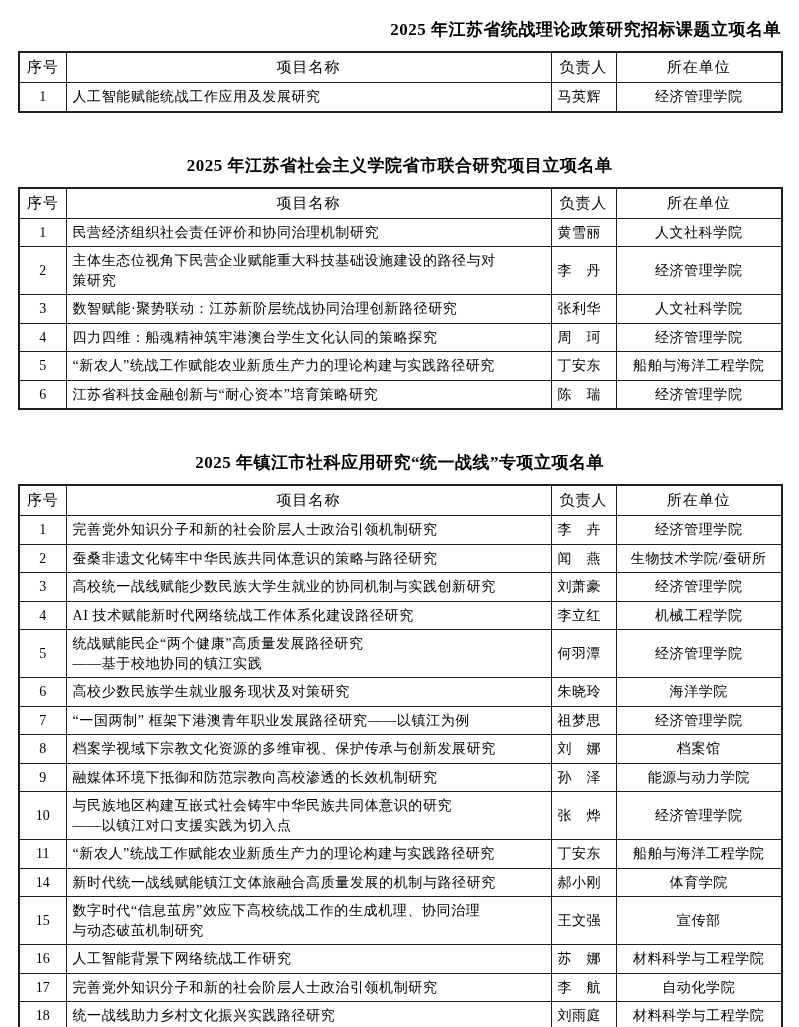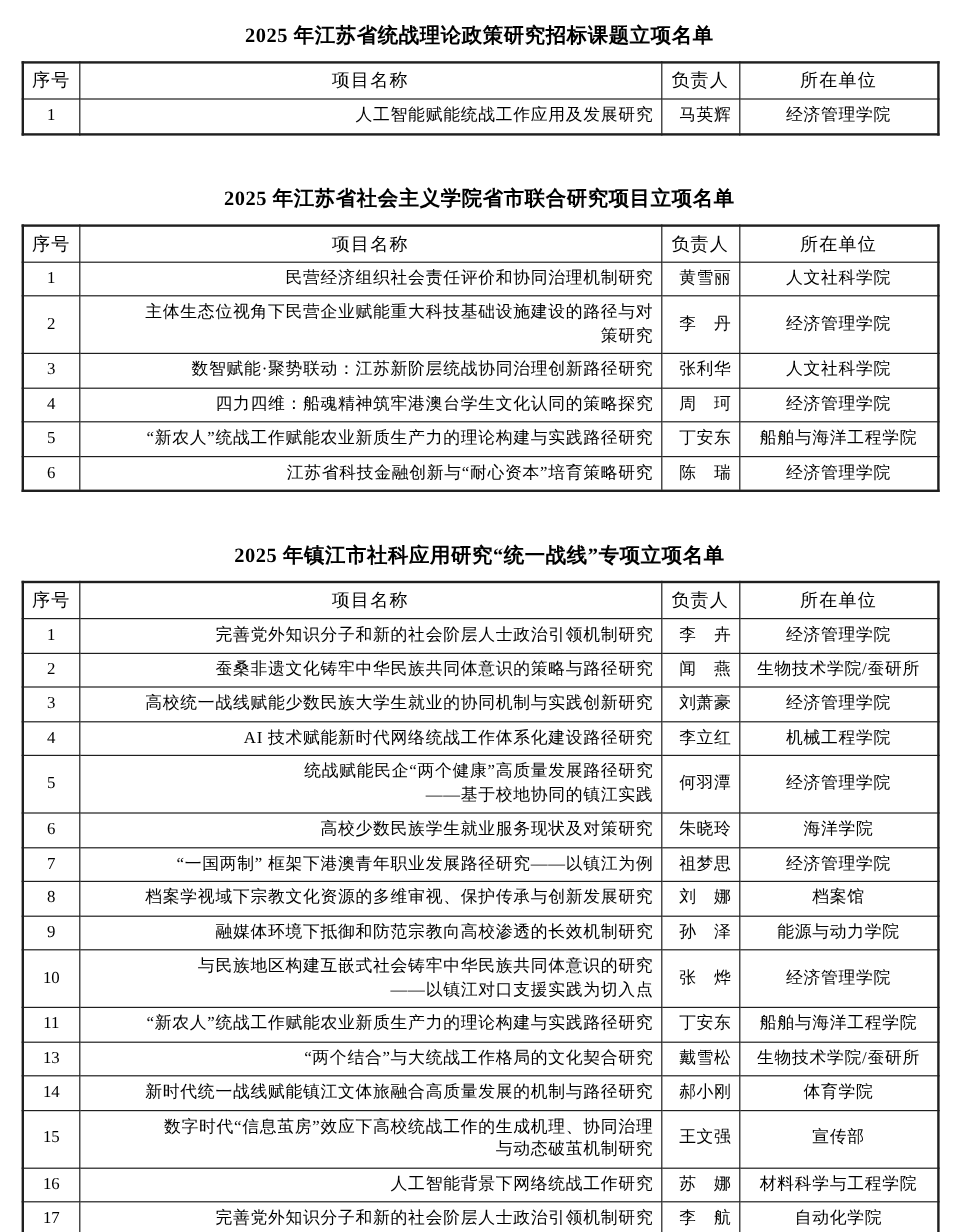--- a/index.html
+++ b/index.html
@@ -17,21 +17,21 @@
   }
   .tbl-section { }
   .tbl-title {
     text-align: center;
     font-size: 17px;
     font-weight: bold;
     letter-spacing: 0.5px;
     margin: 0;
     font-family: "Liberation Serif", serif;
   }
-  .tbl-section.first .tbl-title { margin: 12px 0 10px 0; }
+  .tbl-section.first .tbl-title { margin: 12px 0 10px 0; text-align: right; }
   .tbl-section.later .tbl-title { margin: 41px 0 10px 0; }
   table.roster {
     border-collapse: collapse;
     table-layout: fixed;
     width: 763px;
     border: 2px solid #1f1f1f;
   }
   table.roster th, table.roster td {
     border: 1px solid #1f1f1f;
     vertical-align: middle;
@@ -48,27 +48,27 @@
   table.roster td {
     font-size: 14px;
     line-height: 19.5px;
     padding: 4px 6px;
   }
   td.c-no {
     text-align: center;
     font-size: 14px;
   }
   td.c-project {
-    text-align: right;
+    text-align: left;
     padding-left: 10px;
     white-space: pre-line;
     letter-spacing: 0.6px;
   }
   td.c-leader {
-    text-align: right;
+    text-align: left;
     letter-spacing: 0.5px;
   }
   td.c-unit {
     text-align: center;
     padding-left: 8px;
     letter-spacing: 0.6px;
   }
 </style>
 </head>
 <body>
@@ -242,26 +242,20 @@
             <td class="c-leader">张　烨</td>
             <td class="c-unit">经济管理学院</td>
           </tr>
           <tr>
             <td class="c-no">11</td>
             <td class="c-project">“新农人”统战工作赋能农业新质生产力的理论构建与实践路径研究</td>
             <td class="c-leader">丁安东</td>
             <td class="c-unit">船舶与海洋工程学院</td>
           </tr>
           <tr>
-            <td class="c-no">13</td>
-            <td class="c-project">“两个结合”与大统战工作格局的文化契合研究</td>
-            <td class="c-leader">戴雪松</td>
-            <td class="c-unit">生物技术学院/蚕研所</td>
-          </tr>
-          <tr>
             <td class="c-no">14</td>
             <td class="c-project">新时代统一战线赋能镇江文体旅融合高质量发展的机制与路径研究</td>
             <td class="c-leader">郝小刚</td>
             <td class="c-unit">体育学院</td>
           </tr>
           <tr>
             <td class="c-no">15</td>
             <td class="c-project">数字时代“信息茧房”效应下高校统战工作的生成机理、协同治理
 与动态破茧机制研究</td>
             <td class="c-leader">王文强</td>

